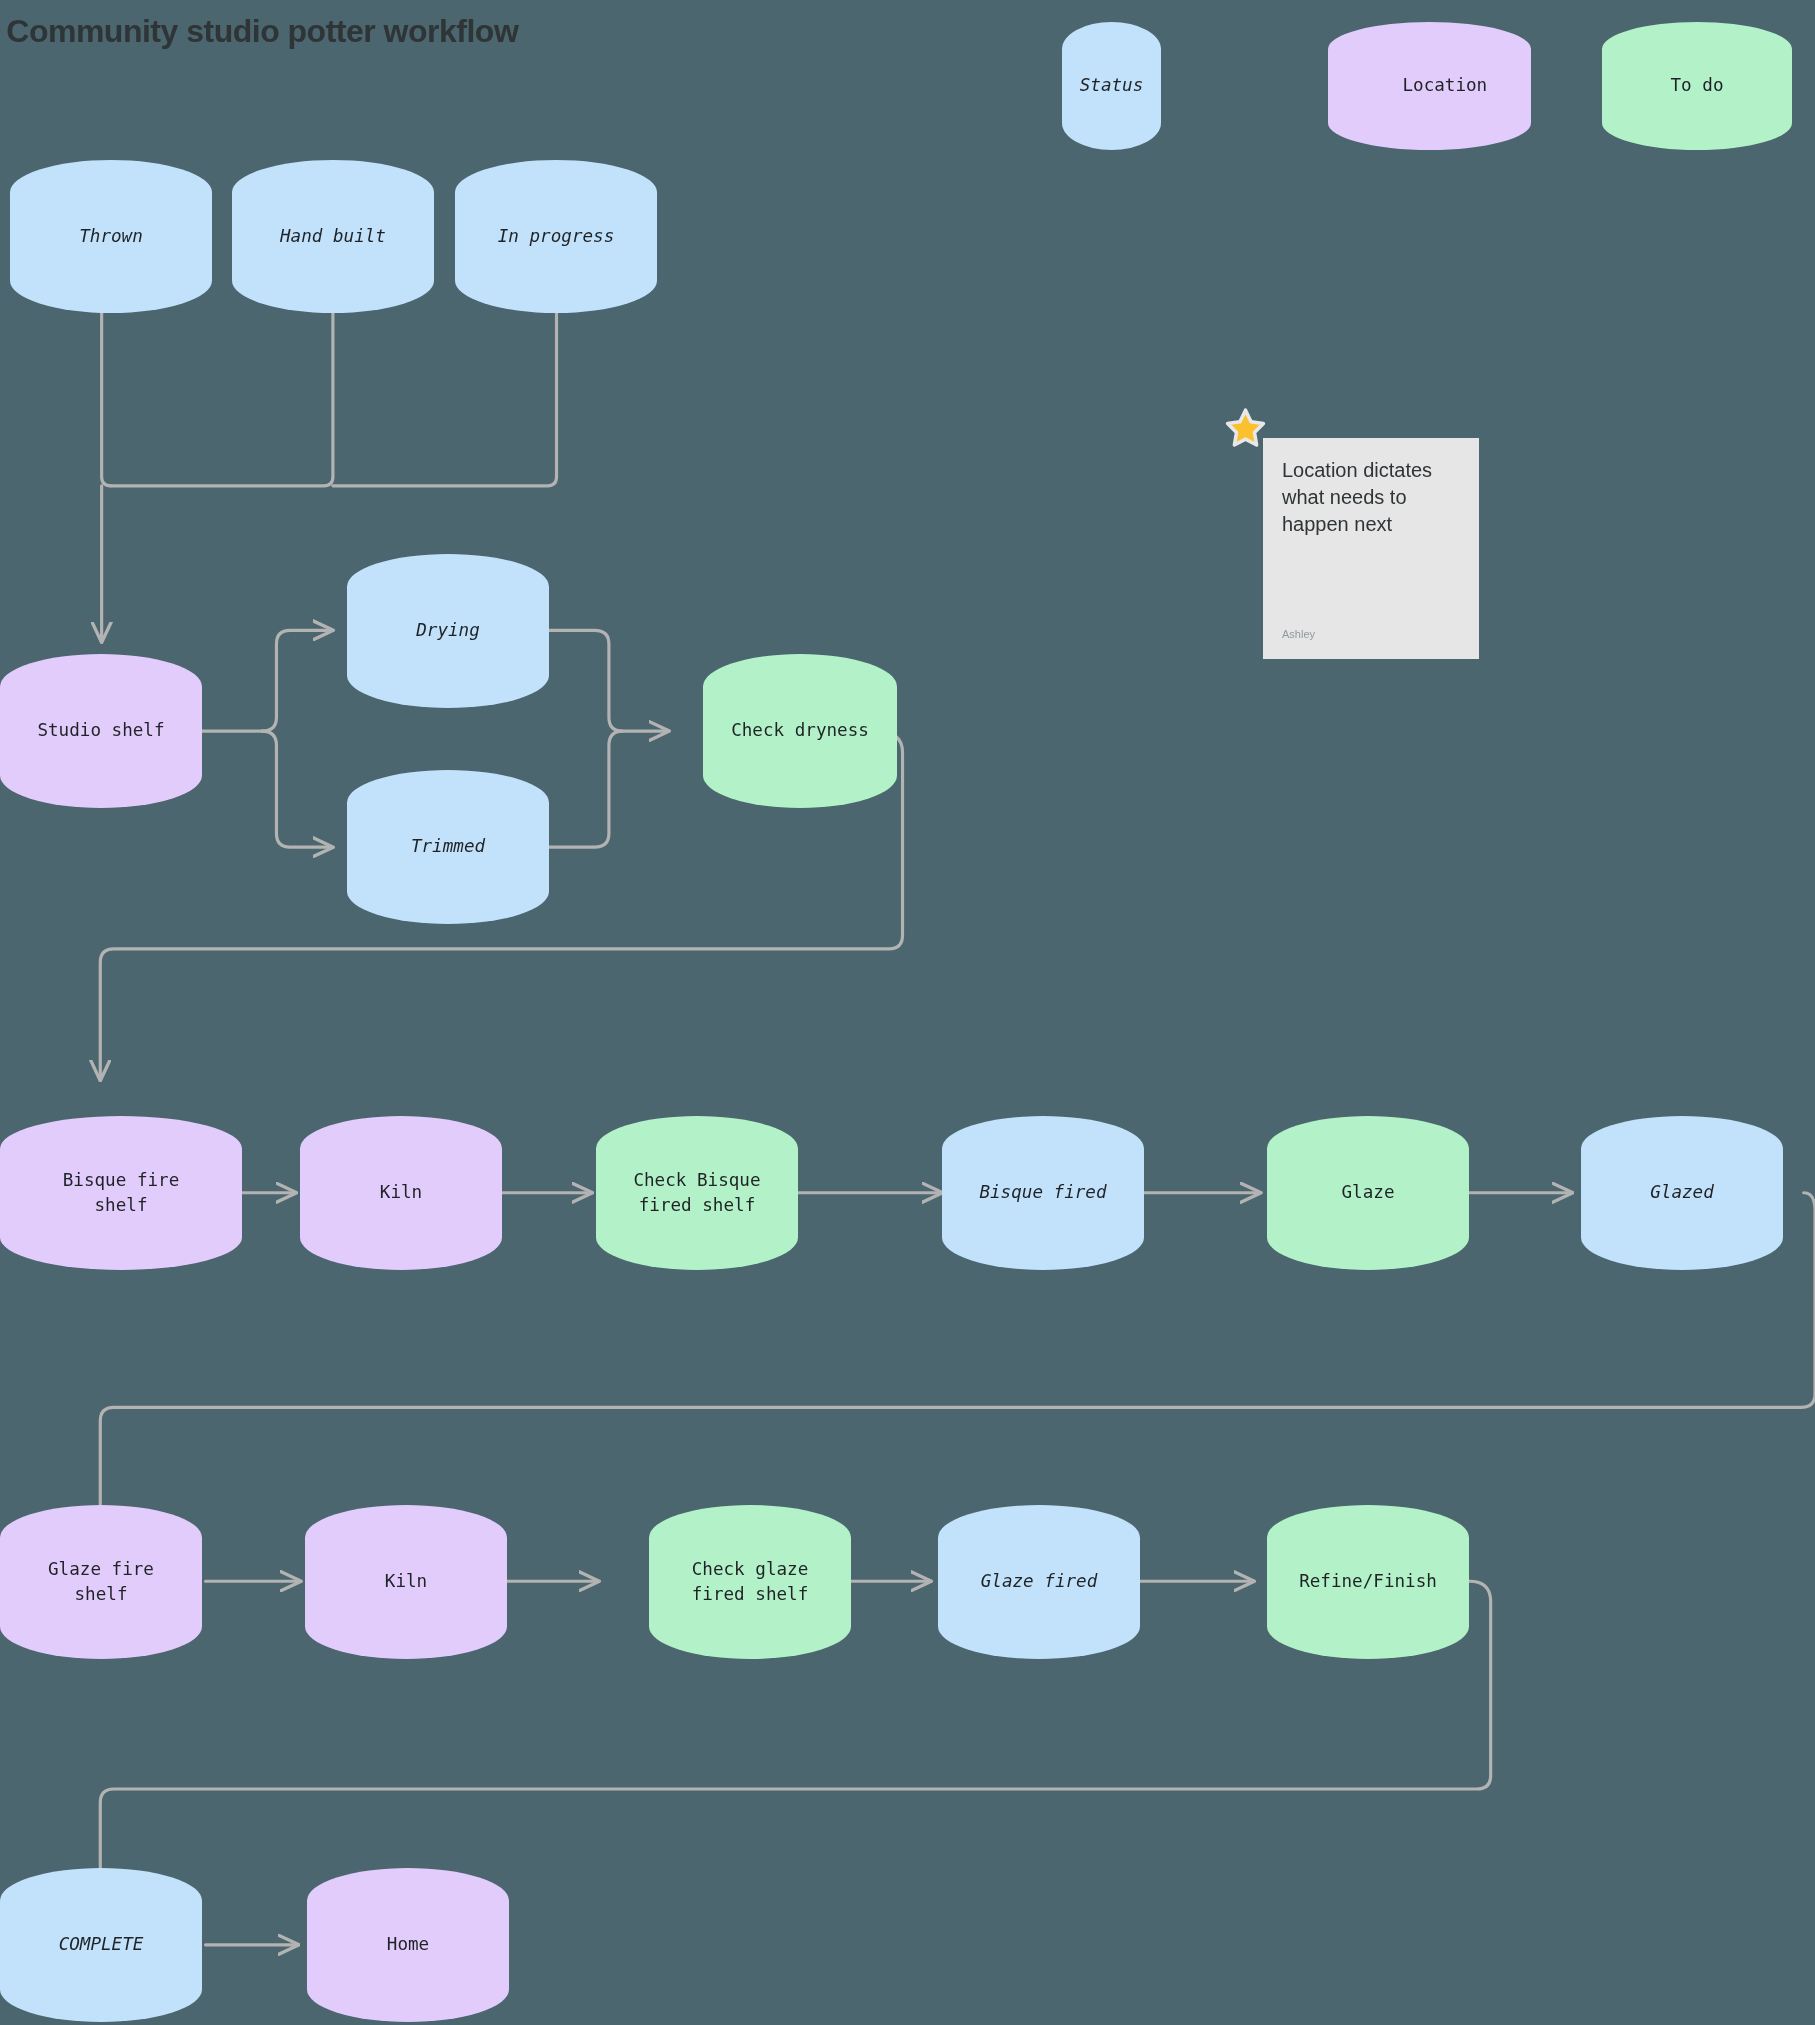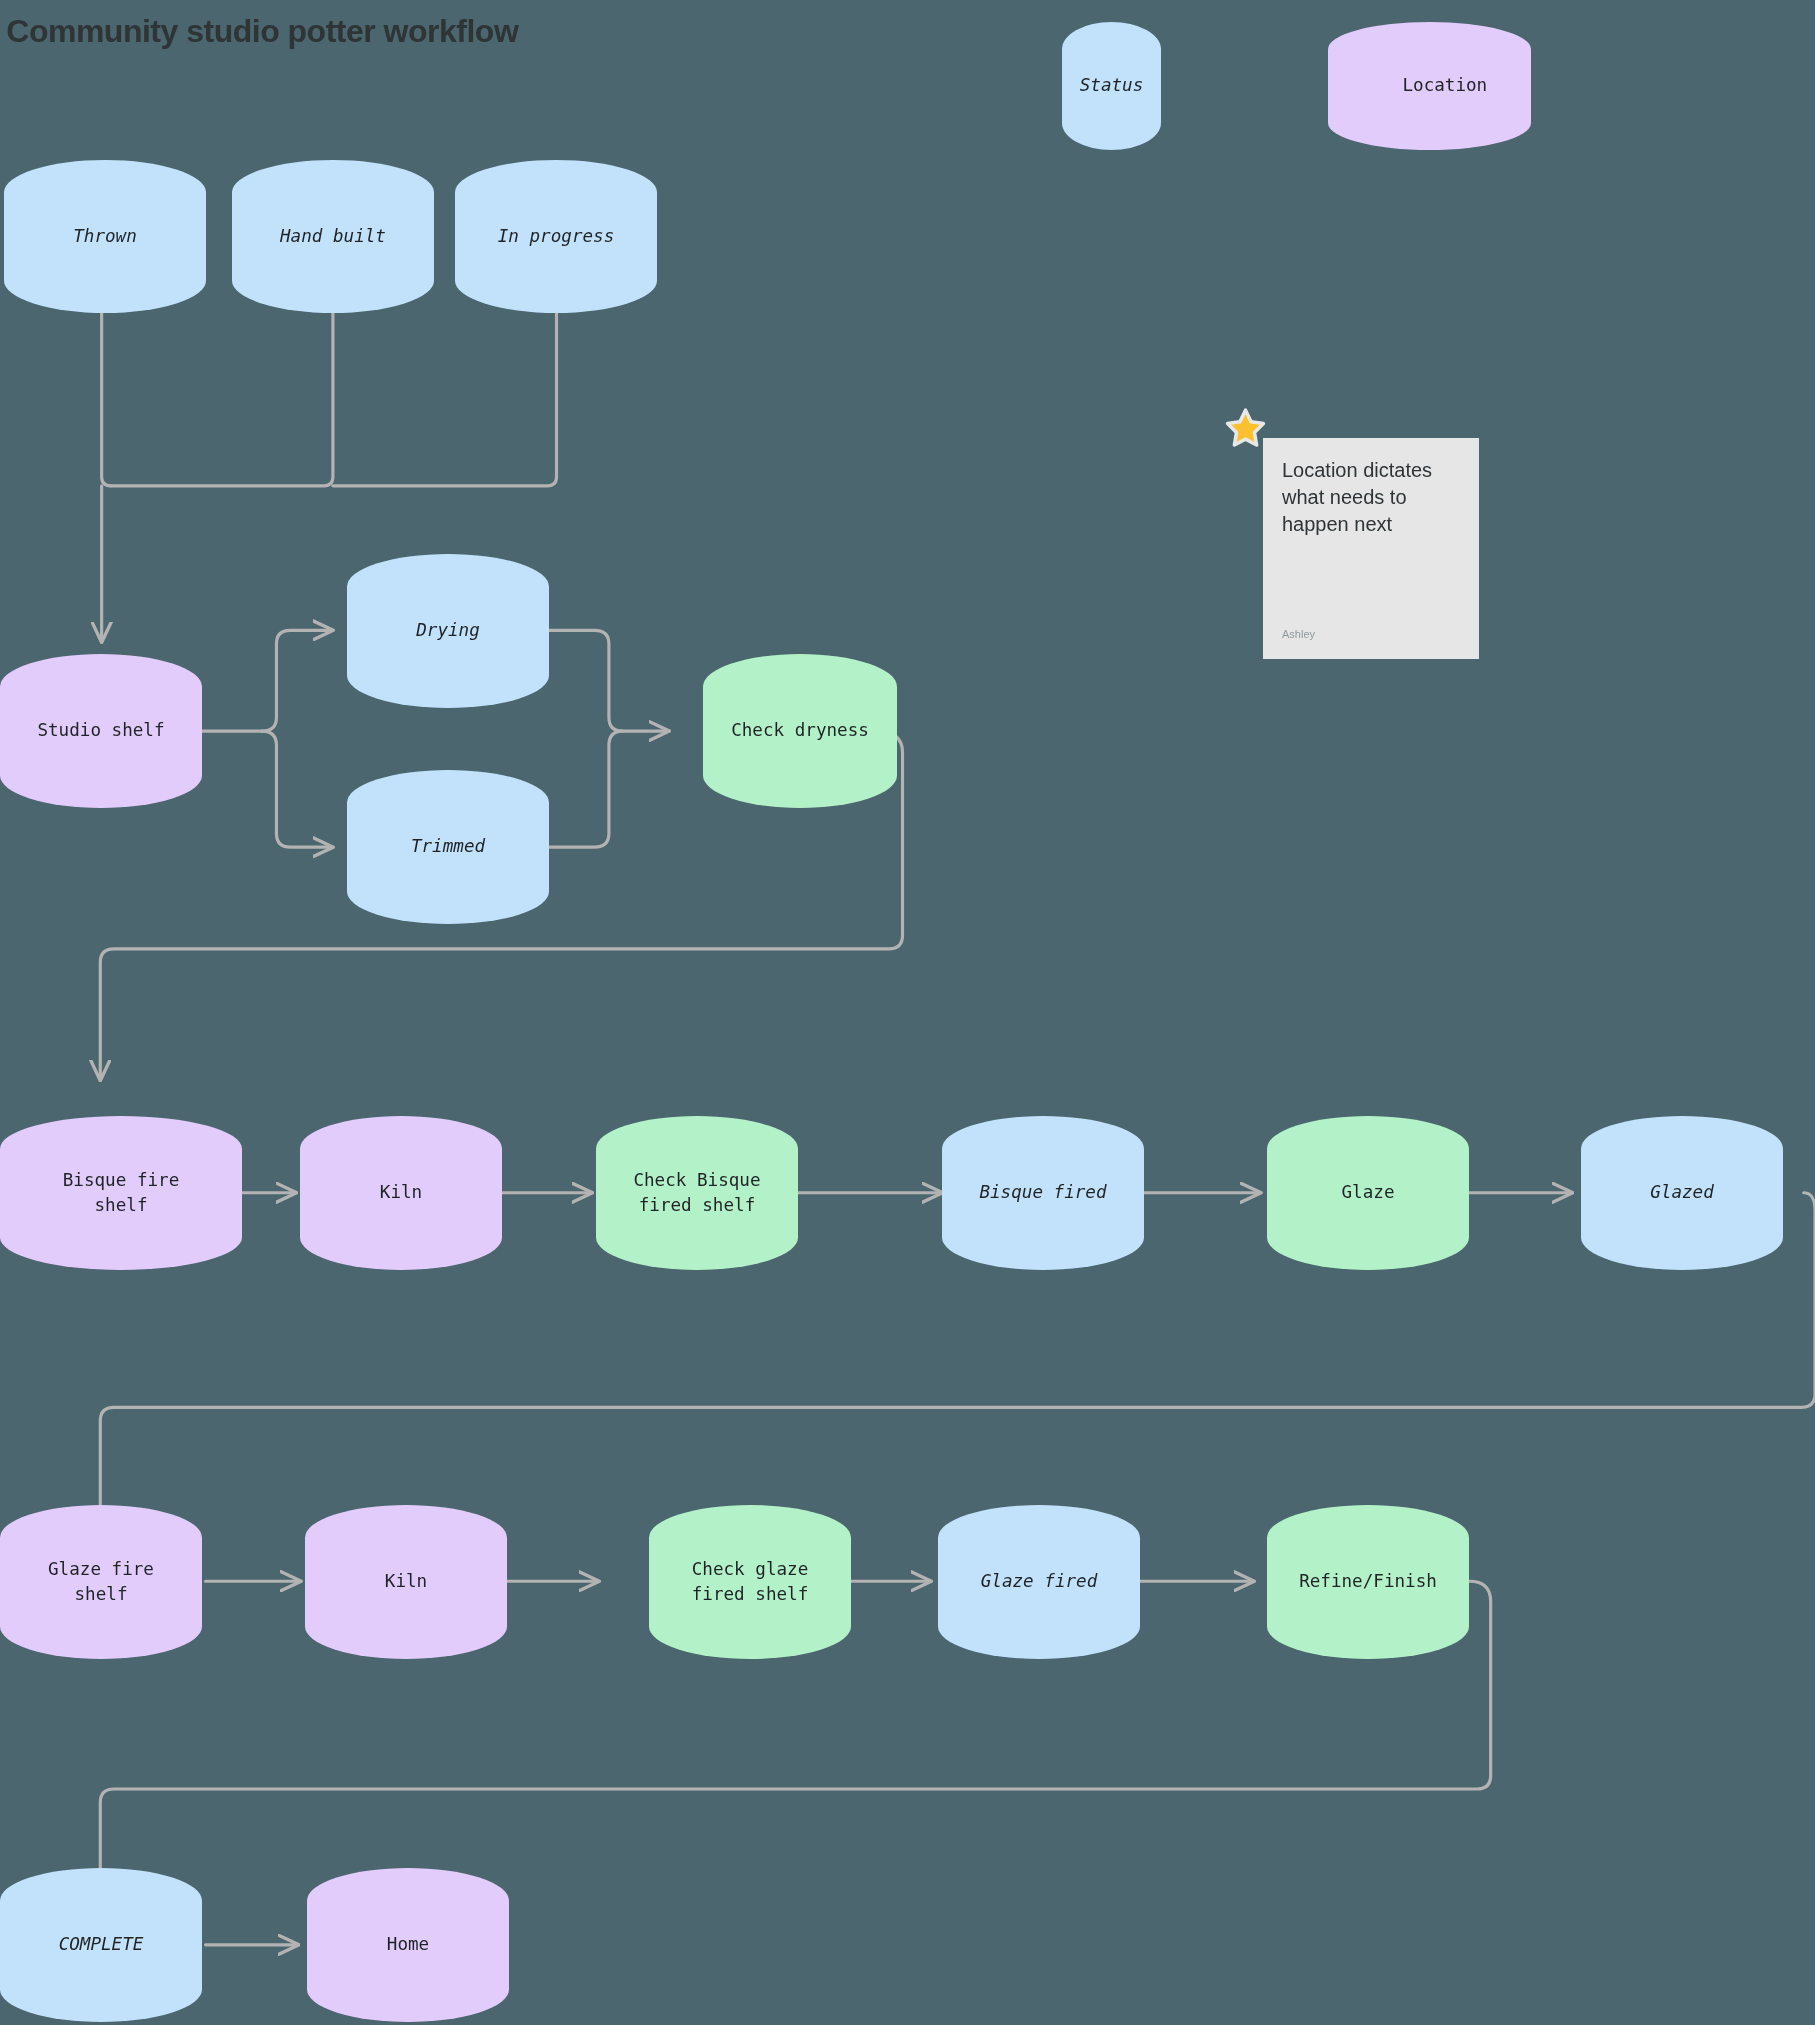--- a/index.html
+++ b/index.html
@@ -100,30 +100,31 @@
       <path d="M2520,3500 L2775,3500" marker-end="url(#ah)"></path>
 
       <path d="M3253,3500 Q3300,3500 3300,3545 L3300,3930 Q3300,3960 3270,3960 L252,3960 Q222,3960 222,3990 L222,4245" marker-end="url(#ah)"></path>
 
       <path d="M455,4305 L660,4305" marker-end="url(#ah)"></path>
     </g>
   </svg>
 
   <div class="node n-status" style="left:1062px;top:22px;width:99px;height:128px;">Status</div>
   <div class="node n-location" style="left:1328px;top:22px;width:203px;height:128px;padding-left:37px;">Location</div>
+  <div class="node n-todo" style="left:1602px;top:22px;width:190px;height:128px;">To do</div>
 
   <svg class="star" style="left:1224px;top:407px;" viewBox="0 0 24 24">
     <path d="M12 1.8 L15.1 8.2 L22 9.2 L17 14.2 L18.2 21.2 L12 17.9 L5.8 21.2 L7 14.2 L2 9.2 L8.9 8.2 Z" fill="#fbc02d" stroke="#e8e8e8" stroke-width="2" stroke-linejoin="round"></path>
   </svg>
   <div class="sticky" style="left:1263px;top:438px;width:216px;height:221px;">
     <div class="txt">Location dictates what needs to happen next</div>
     <div class="author">Ashley</div>
   </div>
 
-  <div class="node n-status" style="left:4px;top:160px;width:202px;height:153px;">Thrown</div>
+  <div class="node n-status" style="left:10px;top:160px;width:202px;height:153px;">Thrown</div>
   <div class="node n-status" style="left:232px;top:160px;width:202px;height:153px;">Hand built</div>
   <div class="node n-status" style="left:455px;top:160px;width:202px;height:153px;">In progress</div>
 
   <div class="node n-location" style="left:0px;top:654px;width:202px;height:154px;">Studio shelf</div>
   <div class="node n-status" style="left:347px;top:554px;width:202px;height:154px;">Drying</div>
   <div class="node n-status" style="left:347px;top:770px;width:202px;height:154px;">Trimmed</div>
   <div class="node n-todo" style="left:683px;top:654px;width:194px;height:154px;margin-left:20px;">Check dryness</div>
 
   <div class="node n-location" style="left:0px;top:1116px;width:242px;height:154px;">Bisque fire
 shelf</div>

